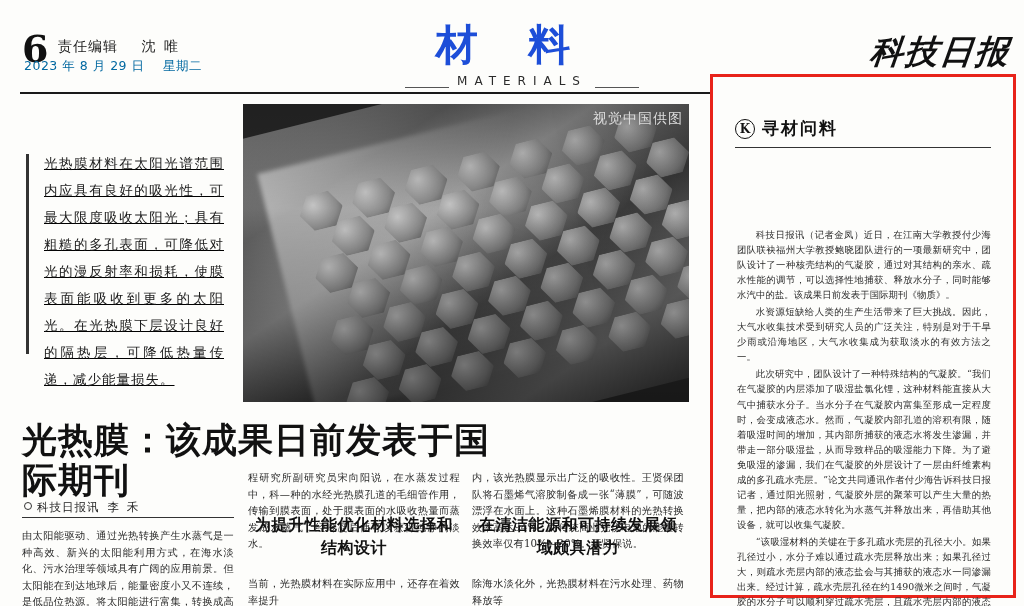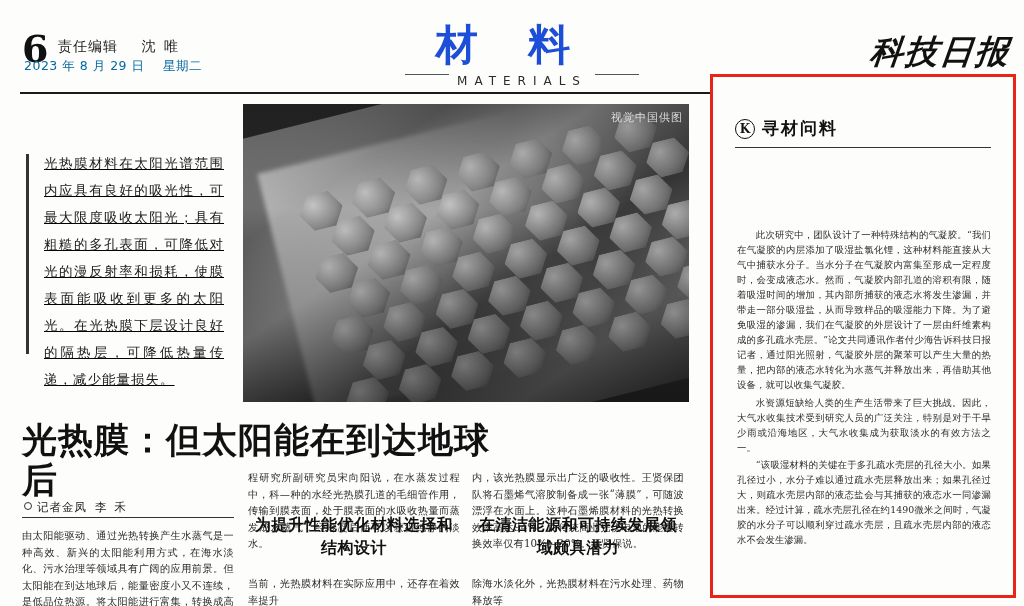--- a/index.html
+++ b/index.html
@@ -42,21 +42,21 @@
   }
   .section-title .cn {
     font-size: 42px; font-weight: 700; color: #1d4ed8;
     letter-spacing: 18px;
     font-family: "DejaVu Serif", "Liberation Serif", serif;
     line-height: 1;
   }
   .section-title .en {
     margin-top: 8px;
     font-size: 12px; color: #2b2b2b; letter-spacing: 7px;
-    display: flex; align-items: flex-start; justify-content: center; gap: 8px; margin-left: 20px;
+    display: flex; align-items: flex-end; justify-content: center; gap: 8px; margin-left: 20px;
   }
   .section-title .en::before,
   .section-title .en::after {
     content: ""; display: block; width: 44px; height: 1px; background: #555;
   }
   .paper-logo {
     position: absolute; right: 14px; top: 30px;
     font-size: 33px; font-weight: 700; color: #111;
     font-family: "DejaVu Serif", "Liberation Serif", serif;
     letter-spacing: 2px;
@@ -118,21 +118,21 @@
   }
   .sub2 { left: 248px; top: 513px; width: 212px; }
   .sub3 { left: 472px; top: 513px; width: 212px; }
 
   
   .photo {
     position: absolute; left: 243px; top: 104px; width: 446px; height: 298px;
     overflow: hidden; background: #2b2b2b;
   }
   .photo .credit {
-    position: absolute; right: 6px; top: 6px; font-size: 11px; color: #dcdcdc;
+    position: absolute; right: 6px; top: 6px; font-size: 14px; color: #dcdcdc;
     letter-spacing: 1px; z-index: 5;
   }
   .tube {
     position: absolute; left: -40px; top: -20px; width: 560px; height: 340px;
     background:
       radial-gradient(ellipse at 30% 20%, rgba(255,255,255,0.30), rgba(255,255,255,0) 55%),
       linear-gradient(160deg, #6e6e6e 0%, #474747 22%, #8c8c8c 38%, #3a3a3a 58%, #707070 78%, #262626 100%);
       transform: rotate(-14deg);
   }
   .hexmesh {
@@ -294,23 +294,23 @@
           <div class="hex"></div>
           <div class="hex"></div>
           <div class="hex"></div>
           <div class="hex"></div>
         </div>
     </div>
     <div class="darkfade"></div>
     <div class="credit">视觉中国供图</div>
   </div>
 
-  <div class="headline">光热膜：但太阳能在到达地球后</div>
+  <div class="headline">光热膜：该成果日前发表于国际期刊</div>
   <div class="byline">
-    <span class="circ"></span><span>记者金凤</span><span class="nm">李 禾</span>
+    <span class="circ"></span><span>科技日报讯</span><span class="nm">李 禾</span>
   </div>
   <div class="rule-byline"></div>
 
   <div class="col-body col1">由太阳能驱动、通过光热转换产生水蒸气是一种高效、新兴的太阳能利用方式，在海水淡化、污水治理等领域具有广阔的应用前景。但太阳能在到达地球后，能量密度小又不连续，是低品位热源。将太阳能进行富集，转换成高品位热能，就需要利用光热材料与光热器件。目前的最具潜力的光热材料有哪些？又有哪些不足？
 什么是光热膜材料？光热膜材料通常具备哪些特征？</div>
 
   <div class="col-body col2">程研究所副研究员宋向阳说，在水蒸发过程中，科—种的水经光热膜孔道的毛细管作用，传输到膜表面，处于膜表面的水吸收热量而蒸发成水蒸气，经冷凝后便可以获得纯净的淡水。</div>
   <div class="sub-headline sub2">为提升性能优化材料选择和结构设计</div>
   <div class="col-body" style="left:248px; top:576px; width:212px;">当前，光热膜材料在实际应用中，还存在着效率提升</div>
 
@@ -319,21 +319,22 @@
   <div class="col-body" style="left:472px; top:576px; width:212px;">除海水淡化外，光热膜材料在污水处理、药物释放等</div>
 
   <div class="panel">
     <div class="panel-inner">
       <div class="panel-head">
         <div class="k-badge">K</div>
         <div class="label">寻材问料</div>
       </div>
       <div class="panel-rule"></div>
       <div class="panel-body">
+        <p class="first">科技日报讯（记者金凤）近日，在江南大学教授付少海团队联袂福州大学教授鲍晓团队进行的一项最新研究中，团队设计了一种核壳结构的气凝胶，通过对其结构的亲水、疏水性能的调节，可以选择性地捕获、释放水分子，同时能够水汽中的盐。该成果日前发表于国际期刊《物质》。</p>
+        <p>水资源短缺给人类的生产生活带来了巨大挑战。因此，大气水收集技术受到研究人员的广泛关注，特别是对于干旱少雨或沿海地区，大气水收集成为获取淡水的有效方法之一。</p>
         <p>此次研究中，团队设计了一种特殊结构的气凝胶。“我们在气凝胶的内层添加了吸湿盐氯化锂，这种材料能直接从大气中捕获水分子。当水分子在气凝胶内富集至形成一定程度时，会变成液态水。然而，气凝胶内部孔道的溶积有限，随着吸湿时间的增加，其内部所捕获的液态水将发生渗漏，并带走一部分吸湿盐，从而导致样品的吸湿能力下降。为了避免吸湿的渗漏，我们在气凝胶的外层设计了一层由纤维素构成的多孔疏水壳层。”论文共同通讯作者付少海告诉科技日报记者，通过阳光照射，气凝胶外层的聚苯可以产生大量的热量，把内部的液态水转化为水蒸气并释放出来，再借助其他设备，就可以收集气凝胶。</p>
-        <p>水资源短缺给人类的生产生活带来了巨大挑战。因此，大气水收集技术受到研究人员的广泛关注，特别是对于干旱少雨或沿海地区，大气水收集成为获取淡水的有效方法之一。</p>
         <p>“该吸湿材料的关键在于多孔疏水壳层的孔径大小。如果孔径过小，水分子难以通过疏水壳层释放出来；如果孔径过大，则疏水壳层内部的液态盐会与其捕获的液态水一同渗漏出来。经过计算，疏水壳层孔径在约1490微米之间时，气凝胶的水分子可以顺利穿过疏水壳层，且疏水壳层内部的液态水不会发生渗漏。</p>
 
       </div>
     </div>
   </div>
 
 </div>
 
 </body></html>

